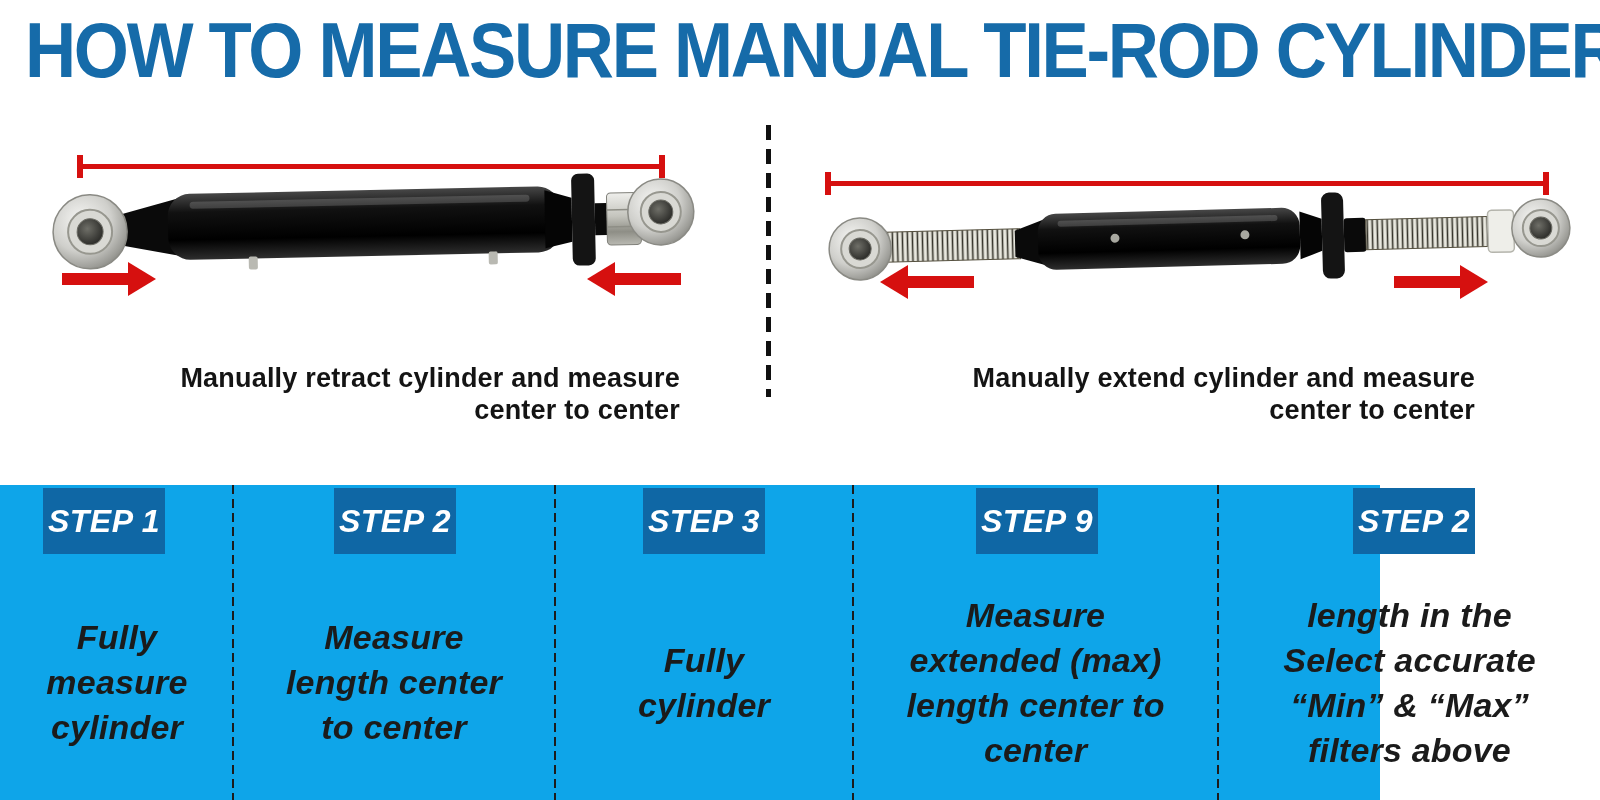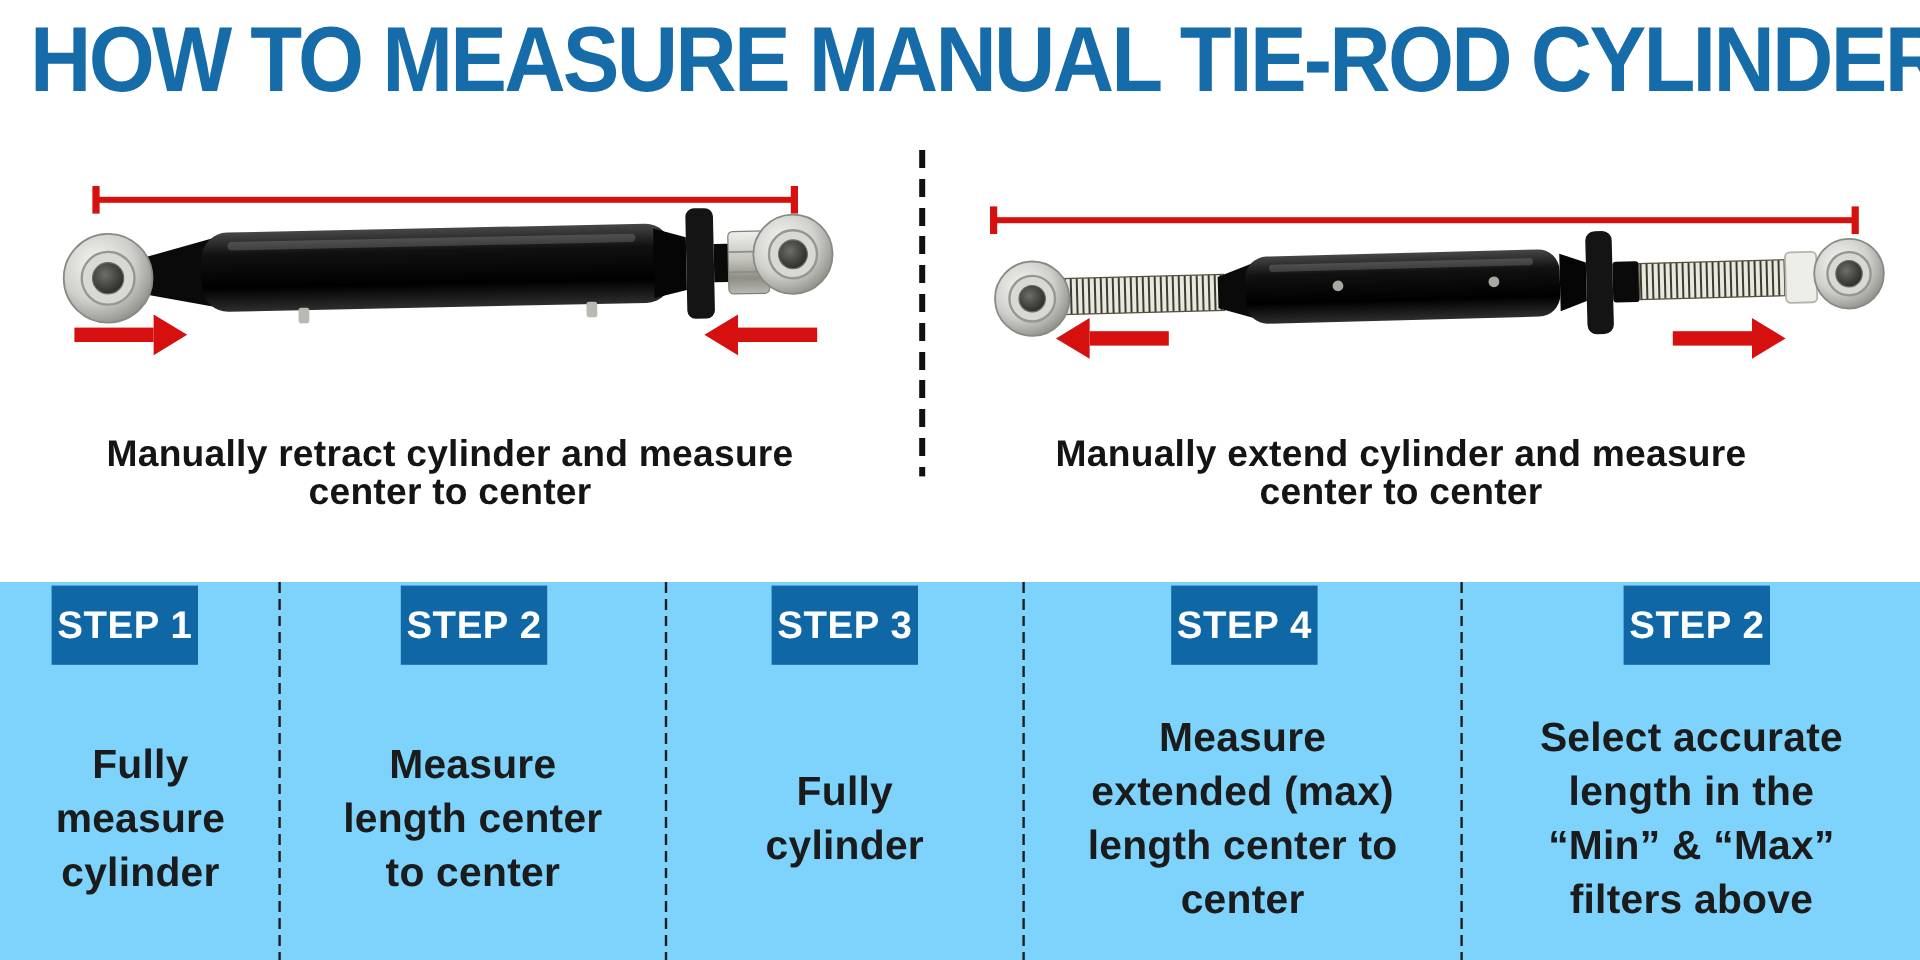--- a/index.html
+++ b/index.html
@@ -13,27 +13,27 @@
            color:#166BA9; transform:scaleX(.92); transform-origin:left center; }
 
   
   .figure { position:absolute; }
   .fig-left  { left:40px;  top:138px; width:660px; height:175px; }
   .fig-right { left:810px; top:150px; width:775px; height:175px; }
 
   .center-divider { position:absolute; left:766px; top:125px; width:5px; height:272px;
        background:repeating-linear-gradient(to bottom, #101010 0 15px, transparent 15px 24px); }
 
-  .caption { position:absolute; top:362px; text-align:center; font-weight:bold;
-             font-size:31px; line-height:32px; color:#141414; letter-spacing:.2px; }
+  .caption { position:absolute; top:362px; text-align:right; font-weight:bold;
+             font-size:27px; line-height:32px; color:#141414; letter-spacing:.2px; }
   .caption-left  { left:70px;  width:610px; }
   .caption-right { left:860px; width:615px; }
 
   
-  .band { position:absolute; left:0; top:485px; width:1600px; height:315px; background:#7dd3fc; }
+  .band { position:absolute; left:0; top:485px; width:1380px; height:315px; background:#0ea5e9;font-style:italic; }
   .col-divider { position:absolute; top:0; width:2px; height:315px;
        background:repeating-linear-gradient(to bottom, #1c1c1c 0 9px, transparent 9px 14px); }
 
   .badge { position:absolute; top:3px; width:122px; height:66px; background:#0F67A5;
            color:#ffffff; font-weight:bold; font-size:32px; letter-spacing:.5px;
            display:flex; align-items:center; justify-content:center; }
 
   .step-text { position:absolute; top:80px; height:235px; display:flex;
                flex-direction:column; justify-content:center; text-align:center;
                font-weight:bold; font-size:34px; line-height:45px; color:#1B1B1B;
@@ -196,21 +196,21 @@
 
   <div class="band">
     <div class="col-divider" style="left:232px"></div>
     <div class="col-divider" style="left:554px"></div>
     <div class="col-divider" style="left:852px"></div>
     <div class="col-divider" style="left:1217px"></div>
 
     <div class="badge" style="left:43px">STEP 1</div>
     <div class="badge" style="left:334px">STEP 2</div>
     <div class="badge" style="left:643px">STEP 3</div>
-    <div class="badge" style="left:976px">STEP 4</div>
+    <div class="badge" style="left:976px">STEP 9</div>
     <div class="badge" style="left:1353px">STEP 2</div>
 
     <div class="step-text" style="left:2px;width:230px">
       <div>Fully</div>
       <div>measure</div>
       <div>cylinder</div>
     </div>
     <div class="step-text" style="left:234px;width:320px">
       <div>Measure</div>
       <div>length center</div>
@@ -220,20 +220,20 @@
       <div>Fully</div>
       <div>cylinder</div>
     </div>
     <div class="step-text" style="left:854px;width:363px">
       <div>Measure</div>
       <div>extended (max)</div>
       <div>length center to</div>
       <div>center</div>
     </div>
     <div class="step-text" style="left:1219px;width:381px">
+      <div>length in the</div>
       <div>Select accurate</div>
-      <div>length in the</div>
       <div>“Min” &amp; “Max”</div>
       <div>filters above</div>
     </div>
   </div>
 
 </div>
 
 </body></html>

